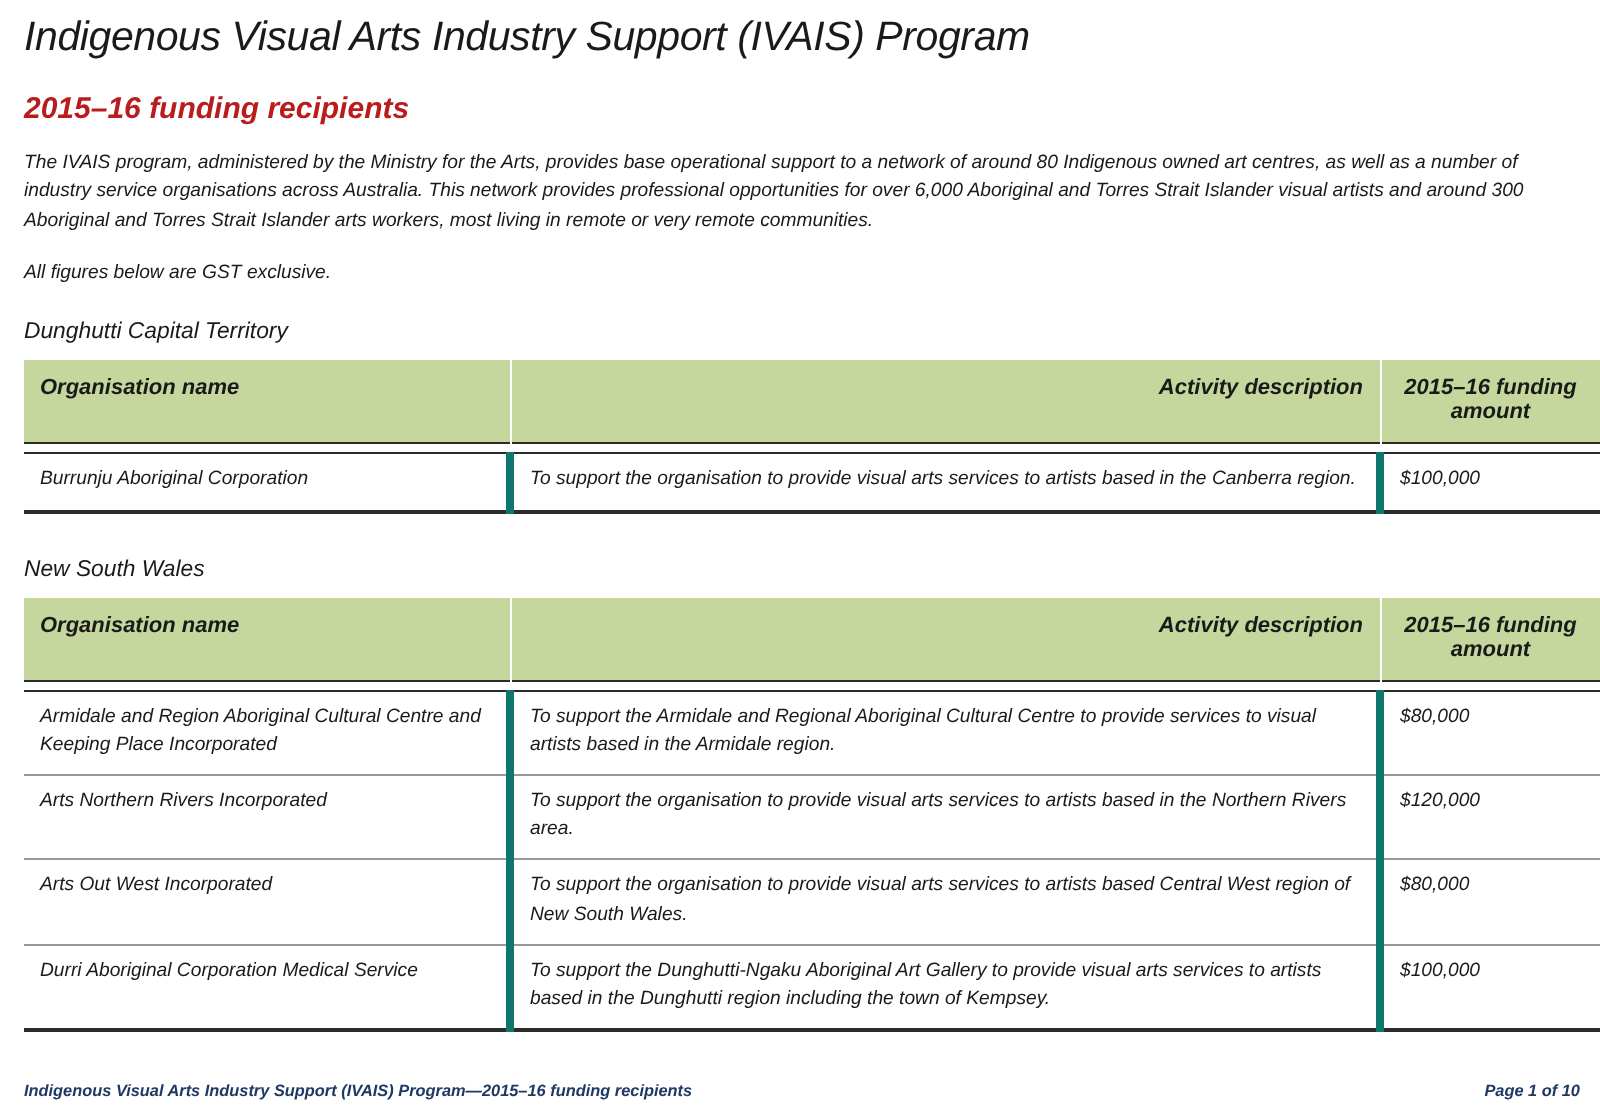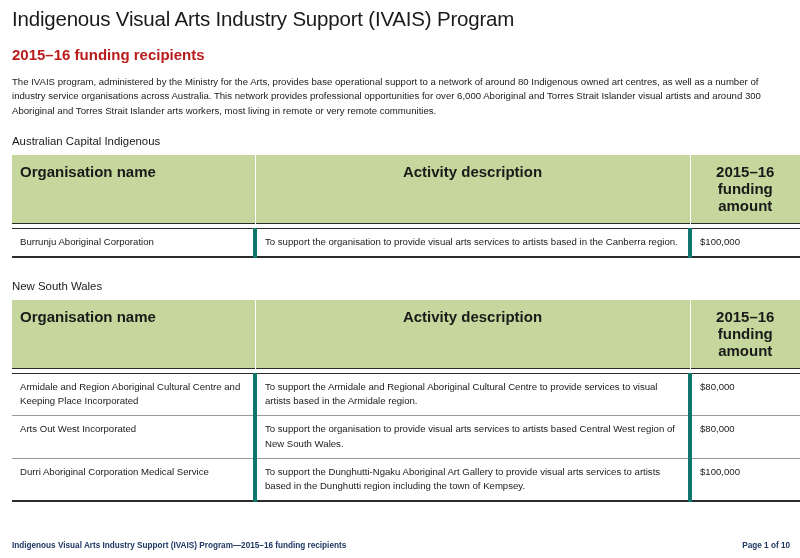--- a/index.html
+++ b/index.html
@@ -14,20 +14,21 @@
     font-family: "Liberation Sans", sans-serif;
     color: #1a1a1a;
     position: relative;
   }
   .page {
     position: relative;
     width: 800px;
     height: 558px;
     box-sizing: border-box;
     padding: 0 0 0 12px;
+    font-style: italic;
   }
 
   
   .doc-title {
     font-size: 20.5px;
     font-weight: 400;
     line-height: 1.15;
     letter-spacing: -0.2px;
     margin: 0;
     padding-top: 7px;
@@ -76,31 +77,31 @@
     width: 788px;
     margin-top: 7px;
     table-layout: fixed;
   }
   table.fund-table col.c-org  { width: 243px; }
   table.fund-table col.c-desc { width: 435px; }
   table.fund-table col.c-amt  { width: 110px; }
 
   table.fund-table thead th {
     background: #c5d79c;
-    font-size: 15px;
+    font-size: 11px;
     font-weight: bold;
     color: #1a1a1a;
     padding: 8px 8px 9px 8px;
     vertical-align: top;
     border: none;
     border-right: 1px solid #ffffff;
     margin-top: 39px;
   }
   table.fund-table thead th.th-org  { text-align: left; }
-  table.fund-table thead th.th-desc { text-align: center; }
+  table.fund-table thead th.th-desc { text-align: right; }
   table.fund-table thead th.th-amt  { text-align: center; border-right: none; }
 
   
   table.fund-table thead tr.rule-row td {
     padding: 0;
     height: 4px;
     border-top: 1.3px solid #2b2b2b;
     border-bottom: 1.3px solid #2b2b2b;
     background: #ffffff;
   }
@@ -143,23 +144,24 @@
 <body>
 
 <div class="page">
 
   <h1 class="doc-title">Indigenous Visual Arts Industry Support (IVAIS) Program</h1>
 
   <h2 class="doc-subtitle">2015–16 funding recipients</h2>
 
   <p class="intro">The IVAIS program, administered by the Ministry for the Arts, provides base operational support to a network of around 80 Indigenous owned art centres, as well as a number of industry service organisations across Australia. This network provides professional opportunities for over 6,000 Aboriginal and Torres Strait Islander visual artists and around 300 Aboriginal and Torres Strait Islander arts workers, most living in remote or very remote communities.</p>
 
+  <p class="gst-note">All figures below are GST exclusive.</p>
 
   <div class="sec-act">
-    <h3 class="state-heading">Australian Capital Indigenous</h3>
+    <h3 class="state-heading">Dunghutti Capital Territory</h3>
 
     <table class="fund-table">
       <colgroup>
         <col class="c-org">
           <col class="c-desc">
           <col class="c-amt">
       </colgroup>
       <thead>
         <tr>
           <th class="th-org">Organisation name</th>
@@ -203,20 +205,25 @@
           <td></td>
         </tr>
       </thead>
       <tbody>
         <tr>
           <td class="td-org">Armidale and Region Aboriginal Cultural Centre and Keeping Place Incorporated</td>
           <td class="td-desc">To support the Armidale and Regional Aboriginal Cultural Centre to provide services to visual artists based in the Armidale region.</td>
           <td class="td-amt">$80,000</td>
         </tr>
         <tr>
+          <td class="td-org">Arts Northern Rivers Incorporated</td>
+          <td class="td-desc">To support the organisation to provide visual arts services to artists based in the Northern Rivers area.</td>
+          <td class="td-amt">$120,000</td>
+        </tr>
+        <tr>
           <td class="td-org">Arts Out West Incorporated</td>
           <td class="td-desc">To support the organisation to provide visual arts services to artists based Central West region of New South Wales.</td>
           <td class="td-amt">$80,000</td>
         </tr>
         <tr>
           <td class="td-org">Durri Aboriginal Corporation Medical Service</td>
           <td class="td-desc">To support the Dunghutti-Ngaku Aboriginal Art Gallery to provide visual arts services to artists based in the Dunghutti region including the town of Kempsey.</td>
           <td class="td-amt">$100,000</td>
         </tr>
       </tbody>

